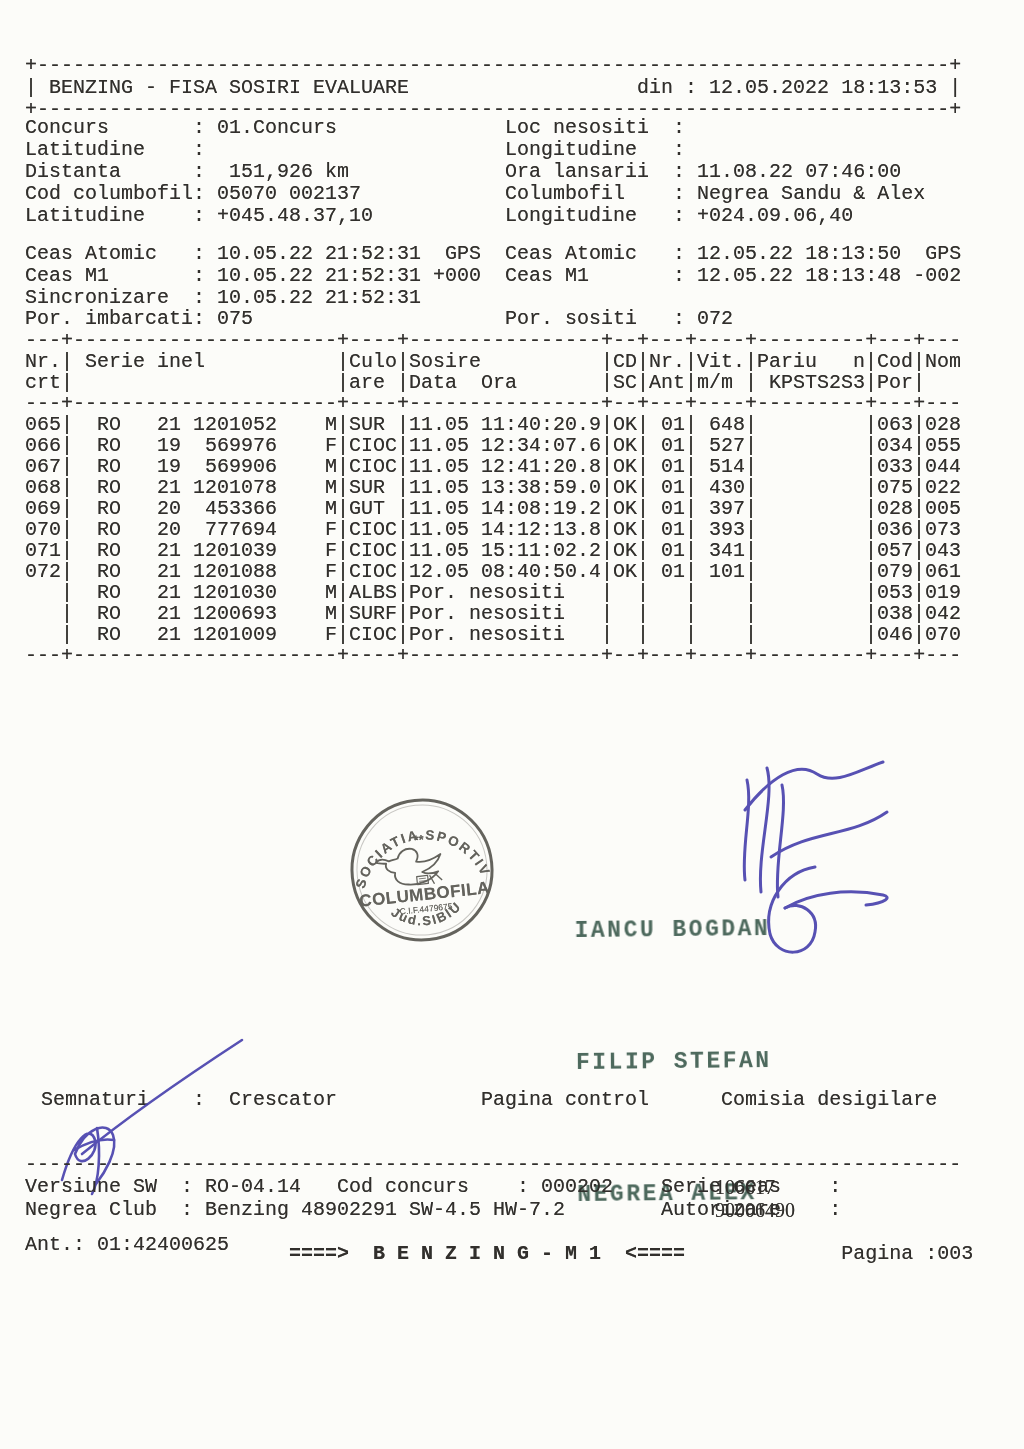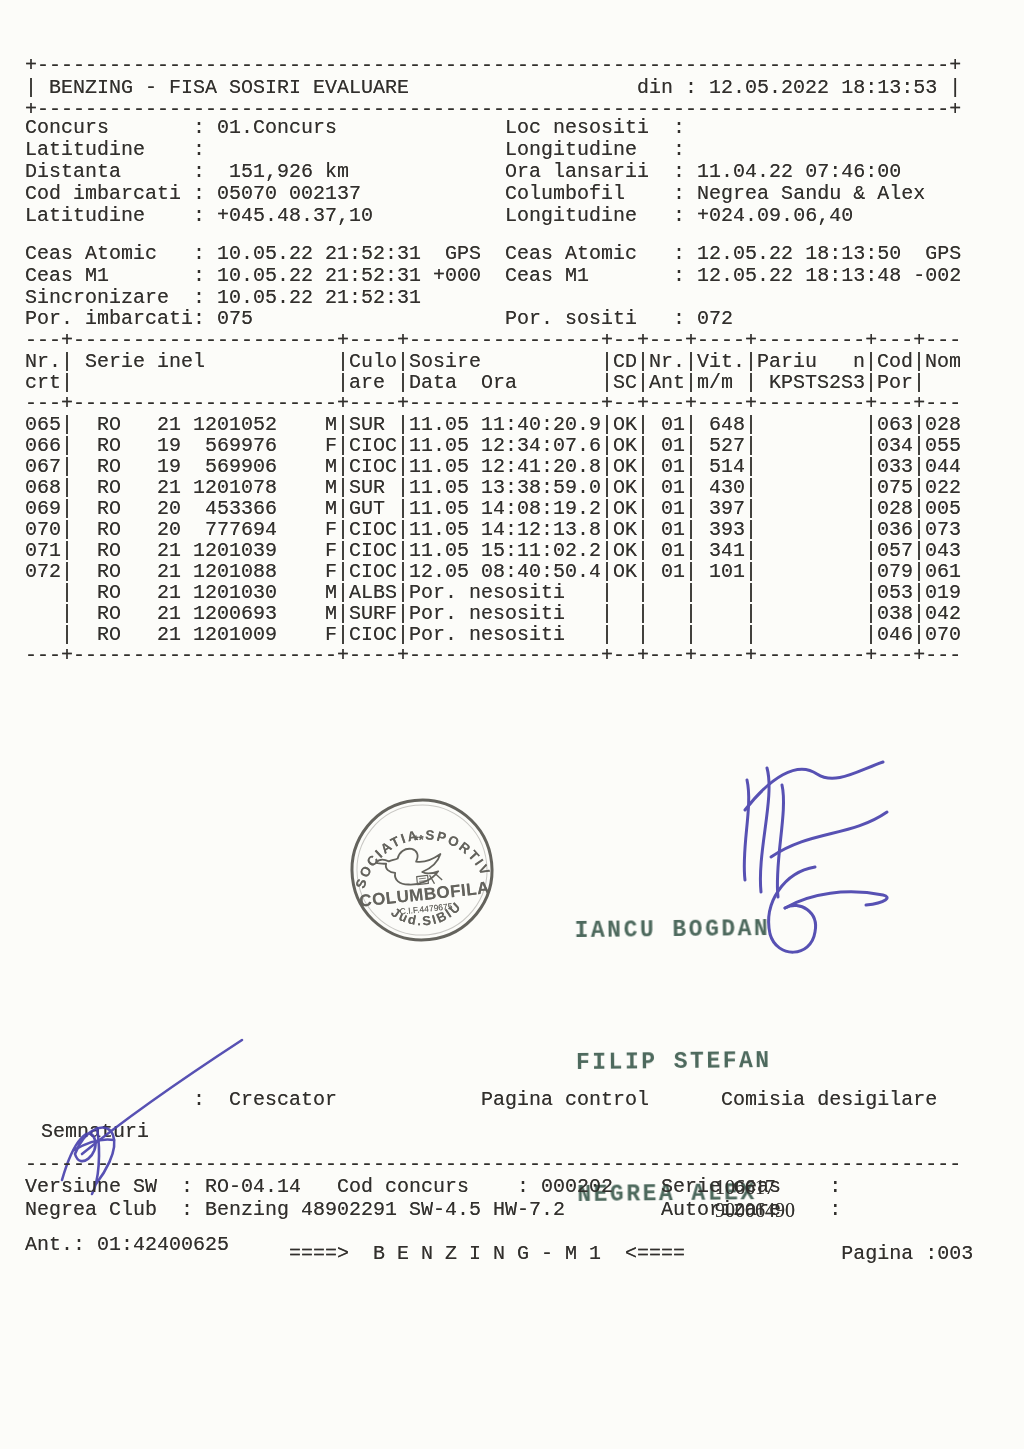--- a/index.html
+++ b/index.html
@@ -17,22 +17,22 @@
   .tc{display:inline-block;white-space:pre;overflow:hidden;vertical-align:top;}
   .tpipe{display:inline-block;width:1ch;vertical-align:top;}
   .w0{width:3ch}.w1{width:22ch}.w2{width:4ch}.w3{width:16ch}.w4{width:2ch}
   .w5{width:3ch}.w6{width:4ch}.w7{width:9ch}.w8{width:3ch}.w9{width:3ch}
   
   .t-pipe-l{left:0;} .t-title{left:2ch;} .t-date{left:51ch;} .t-pipe-r{left:77ch;}
   
   .f1l{left:0;} .f1c{left:13ch;} .f1v{left:15ch;}
   .f2l{left:26ch;} .f2c{left:41ch;} .f2v{left:43ch;}
   .f3l{left:53ch;} .f3c{left:67ch;} .f3v{left:69ch;font-family:Liberation Serif, serif;}
-  .sg0{left:16px;margin-top:32px;} .sgc{left:14ch;} .sg1{left:17ch;} .sg2{left:38ch;} .sg3{left:58ch;}
-  .bz{left:22ch;} .pg{left:68ch;}
+  .sg0{left:16px;} .sgc{left:14ch;} .sg1{left:17ch;} .sg2{left:38ch;} .sg3{left:58ch;}
+  .bz{left:22ch;font-weight:bold;} .pg{left:68ch;}
   
   .names{position:absolute;left:576px;top:820px;color:#4d695d;font-weight:bold;
          font-size:23px;letter-spacing:2.5px;line-height:44px;white-space:pre;
          transform:rotate(-.6deg);filter:blur(.35px);text-shadow:none;}
   .stamp-svg{position:absolute;left:346px;top:794px;opacity:.85;filter:blur(.3px);}
   .sig-svg{position:absolute;opacity:.92;}
 </style>
 </head>
 <body>
 
@@ -50,24 +50,24 @@
   <div class="line" style="top:117px">
     <span class="ll">Concurs</span><span class="lc">:</span><span class="lv">01.Concurs</span>
     <span class="rl">Loc nesositi</span><span class="rc">:</span><span class="rv"></span>
   </div>
   <div class="line" style="top:139px">
     <span class="ll">Latitudine</span><span class="lc">:</span><span class="lv"></span>
     <span class="rl">Longitudine</span><span class="rc">:</span><span class="rv"></span>
   </div>
   <div class="line" style="top:161px">
     <span class="ll">Distanta</span><span class="lc">:</span><span class="lv"> 151,926 km</span>
-    <span class="rl">Ora lansarii</span><span class="rc">:</span><span class="rv">11.04.22 07:46:00</span>
+    <span class="rl">Ora lansarii</span><span class="rc">:</span><span class="rv">11.08.22 07:46:00</span>
   </div>
   <div class="line" style="top:183px">
-    <span class="ll">Cod imbarcati</span><span class="lc">:</span><span class="lv">05070 002137</span>
+    <span class="ll">Cod columbofil</span><span class="lc">:</span><span class="lv">05070 002137</span>
     <span class="rl">Columbofil</span><span class="rc">:</span><span class="rv">Negrea Sandu &amp; Alex</span>
   </div>
   <div class="line" style="top:205px">
     <span class="ll">Latitudine</span><span class="lc">:</span><span class="lv">+045.48.37,10</span>
     <span class="rl">Longitudine</span><span class="rc">:</span><span class="rv">+024.09.06,40</span>
   </div>
 
   <div class="line" style="top:243px">
     <span class="ll">Ceas Atomic</span><span class="lc">:</span><span class="lv">10.05.22 21:52:31  GPS</span>
     <span class="rl">Ceas Atomic</span><span class="rc">:</span><span class="rv">12.05.22 18:13:50  GPS</span>

